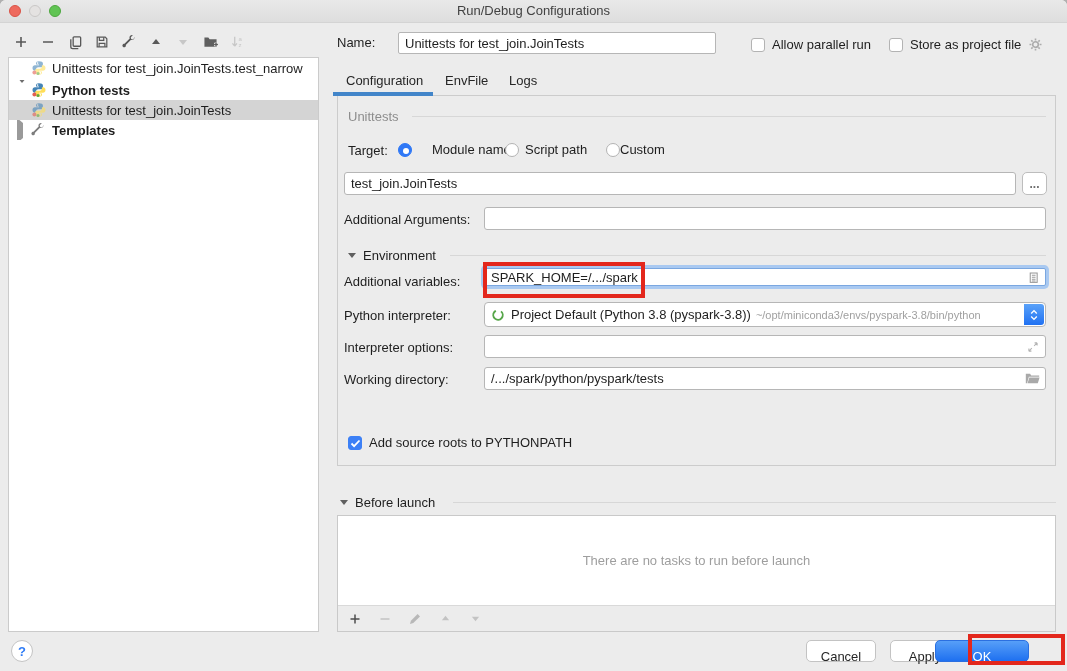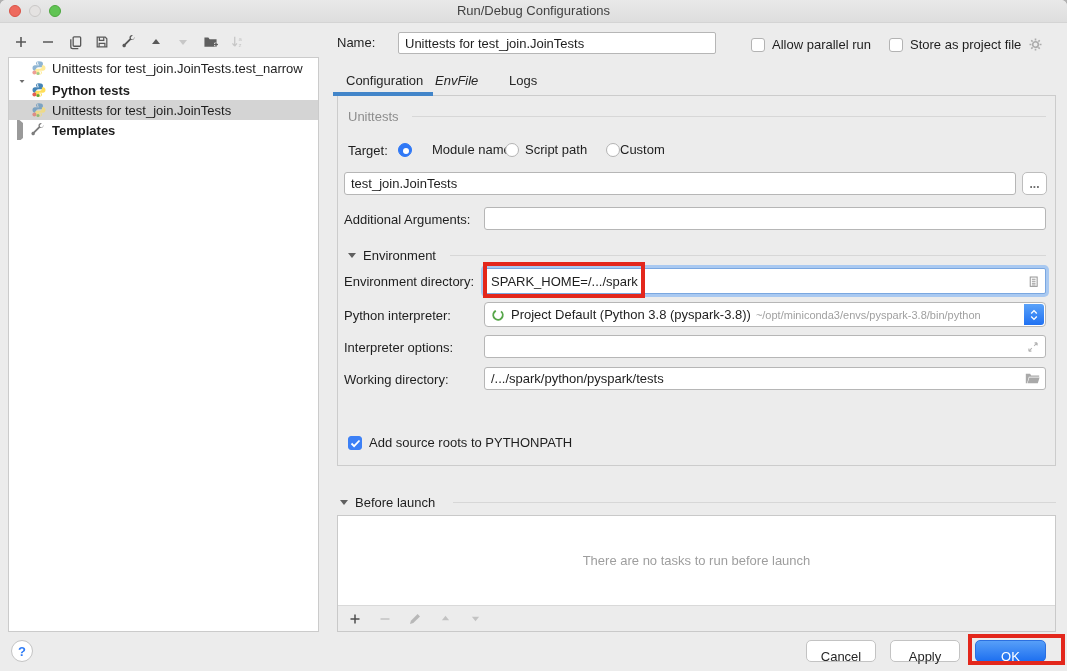--- a/index.html
+++ b/index.html
@@ -53,21 +53,21 @@
   .tri-down{width:0;height:0;border-left:4px solid transparent;border-right:4px solid transparent;border-top:5px solid #5f5f5f;}
   
   .tab{position:absolute;top:71px;height:18px;line-height:18px;color:#262626;background:none;border:none;
        font:13px "Liberation Sans",sans-serif;padding:0;}
   .tab-underline{position:absolute;left:333px;top:92px;width:100px;height:4px;background:#4285c9;z-index:3;}
   
   .cfg-panel{position:absolute;left:337px;top:95px;width:719px;height:371px;
              border:1px solid #cccccc;box-sizing:border-box;}
   .group-lbl{color:#8d8d8d;}
   
-  .env-wrap{position:absolute;left:484px;top:268px;width:562px;height:26px;}
+  .env-wrap{position:absolute;left:484px;top:268px;width:562px;height:18px;}
   .env-wrap input{position:absolute;left:0;top:0;width:100%;height:100%;
                   border:1px solid #7aa7e0;box-shadow:0 0 0 3px #a9c9f1;border-radius:2px;}
   .in-icon{position:absolute;top:50%;transform:translateY(-50%);right:6px;width:14px;height:14px;
            background:none;border:none;padding:0;display:flex;align-items:center;justify-content:center;}
   
   .combo{position:absolute;left:484px;top:302px;width:562px;height:25px;background:#fff;
          border:1px solid #b6b6b6;border-radius:4px;box-sizing:border-box;display:flex;align-items:center;
          overflow:hidden;}
   .combo .txt{margin-left:6px;white-space:nowrap;}
   .combo .path{margin-left:5px;font-size:11px;color:#a0a0a0;white-space:nowrap;overflow:hidden;text-overflow:clip;flex:1;}
@@ -215,21 +215,21 @@
     <span>Store as project file</span>
     <span style="display:inline-flex;">
       <svg width="15" height="15" viewBox="0 0 16 16">
           <path d="M8 1.6v2M8 12.4v2M1.6 8h2M12.4 8h2M3.5 3.5l1.4 1.4M11.1 11.1l1.4 1.4M12.5 3.5l-1.4 1.4M4.9 11.1l-1.4 1.4" stroke="#ababab" stroke-width="1.7"></path>
           <circle cx="8" cy="8" r="3" fill="none" stroke="#ababab" stroke-width="1.7"></circle>
         </svg>
     </span>
   </div>
 
   <button class="tab" style="left:346px;">Configuration</button>
-  <button class="tab" style="left:435px;font-style:italic;">EnvFile</button>
+  <button class="tab" style="left:445px;">EnvFile</button>
   <button class="tab" style="left:509px;">Logs</button>
   <div class="tab-underline"></div>
 
   <div class="cfg-panel"></div>
 
   <div class="lbl group-lbl" style="left:348px;top:108px;">Unittests</div>
   <div class="hdiv" style="left:412px;top:116px;width:634px;"></div>
 
   <div class="lbl" style="left:348px;top:142px;">Target:</div>
   <div class="cbx-row" style="left:398px;top:142px;gap:20px;">
@@ -248,21 +248,21 @@
   <input class="field" style="left: 344px; top: 172px; width: 672px; height: 23px;" value="test_join.JoinTests">
   <button class="browse-btn">...</button>
 
   <div class="lbl" style="left:344px;top:211px;">Additional Arguments:</div>
   <input class="field" style="left: 484px; top: 207px; width: 562px; height: 23px;" value="">
 
   <span class="tri-down abs" style="left:348px;top:253px;"></span>
   <div class="lbl" style="left:363px;top:247px;">Environment</div>
   <div class="hdiv" style="left:450px;top:255px;width:596px;"></div>
 
-  <div class="lbl" style="left:344px;top:273px;">Environment directory:</div>
+  <div class="lbl" style="left:344px;top:273px;">Additional variables:</div>
   <div class="env-wrap">
     <input class="field" value="SPARK_HOME=/.../spark" style="">
     <button class="in-icon">
       <svg width="13" height="13" viewBox="0 0 16 16" fill="none" stroke="#9a9a9a" stroke-width="1.3">
           <rect x="4" y="2.5" width="8.5" height="11.5"></rect>
           <path d="M6 5.2h4.5M6 7.7h4.5M6 10.2h4.5M6 12.2h4.5"></path>
         </svg>
     </button>
   </div>
 
@@ -342,18 +342,18 @@
       <button class="tbtn">
         <svg width="11" height="11" viewBox="0 0 12 12">
             <path d="M6 9L2 4h8z" fill="#c3c3c3"></path>
           </svg>
       </button>
     </div>
   </div>
 
   <button class="btn" style="left:806px;width:70px;">Cancel</button>
   <button class="btn" style="left:890px;width:70px;">Apply</button>
-  <button class="btn primary" style="left:975px;width:71px;">OK</button>
+  <button class="btn primary" style="left:935px;width:94px;">OK</button>
 
   <div class="anno" style="left:483px;top:262px;width:162px;height:36px;"></div>
   <div class="anno" style="left:968px;top:634px;width:97px;height:31px;"></div>
 
 </div>
 
 </body></html>

